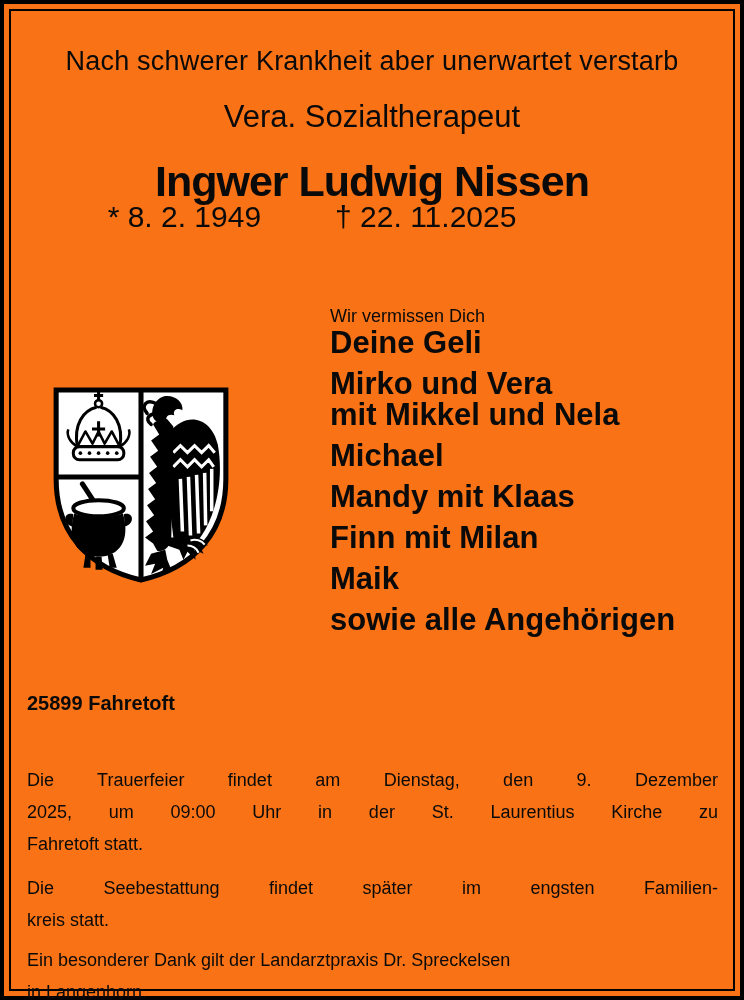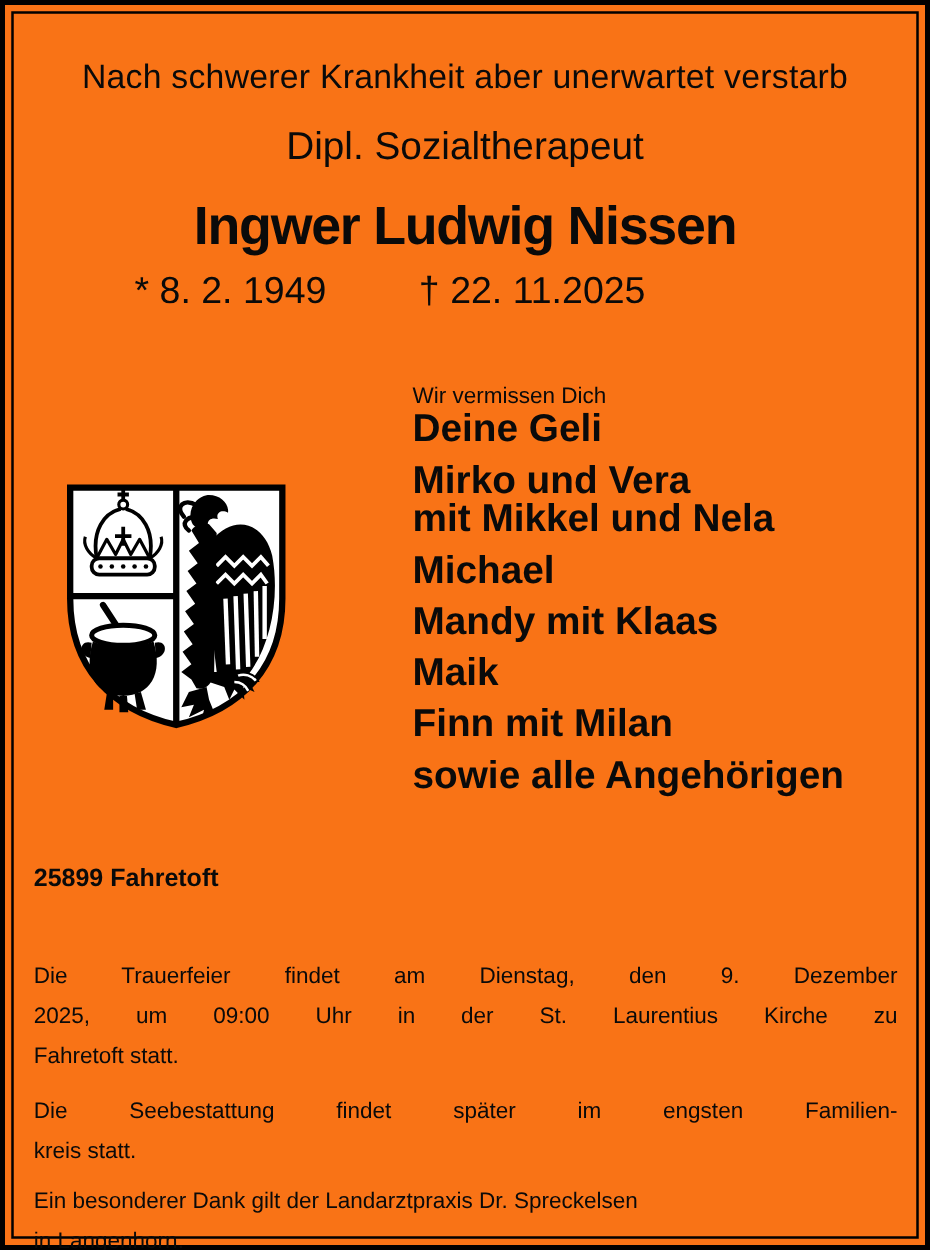--- a/index.html
+++ b/index.html
@@ -18,21 +18,21 @@
   .profession {
     position:absolute; top:100px; left:0; width:744px; text-align:center;
     font-size:31px; line-height:34px;
   }
   .deceased-name {
     position:absolute; top:150px; left:0; width:744px; text-align:center;
     font-size:43px; line-height:62px; font-weight:700; letter-spacing:-1px;
     white-space:nowrap;
   }
   .dates {
-    position:absolute; top:216px; left:0; width:624px;
+    position:absolute; top:200px; left:0; width:624px;
     display:flex; justify-content:center; gap:74px;
     font-size:30px; line-height:33px;
   }
   .farewell {
     position:absolute; top:301px; left:330px;
     font-size:18px; line-height:31px;
   }
   .mourners {
     position:absolute; top:327px; left:330px;
     font-size:31px; line-height:31px; font-weight:700;
@@ -55,21 +55,21 @@
   .line.j { white-space:normal; text-align:justify; text-align-last:justify; }
 </style>
 </head>
 <body>
 
 <div class="page">
   <div class="frame-outer"></div>
   <div class="frame-inner"></div>
 
   <div class="intro">Nach schwerer Krankheit aber unerwartet verstarb</div>
-  <div class="profession">Dipl. Sozialtherapeut</div>
+  <div class="profession">Vera. Sozialtherapeut</div>
   <div class="deceased-name">Ingwer Ludwig Nissen</div>
 
   <div class="dates">
     <span>* 8. 2. 1949</span>
     <span>† 22. 11.2025</span>
   </div>
 
   <div class="farewell">Wir vermissen Dich</div>
 
   <div class="mourners">
@@ -80,24 +80,24 @@
       <div>Mirko und Vera</div>
       <div>mit Mikkel und Nela</div>
     </div>
     <div class="mourner">
       <div>Michael</div>
     </div>
     <div class="mourner">
       <div>Mandy mit Klaas</div>
     </div>
     <div class="mourner">
-      <div>Maik</div>
+      <div>Finn mit Milan</div>
     </div>
     <div class="mourner">
-      <div>Finn mit Milan</div>
+      <div>Maik</div>
     </div>
     <div class="mourner">
       <div>sowie alle Angehörigen</div>
     </div>
   </div>
 
   <div class="crest">
     <svg width="178" height="198" viewBox="0 0 176 196" xmlns="http://www.w3.org/2000/svg">
 
       <path d="M4,4 L172,4 L172,92 C172,146 140,180 88,192 C36,180 4,146 4,92 Z" fill="#ffffff" stroke="#000" stroke-width="5"></path>

